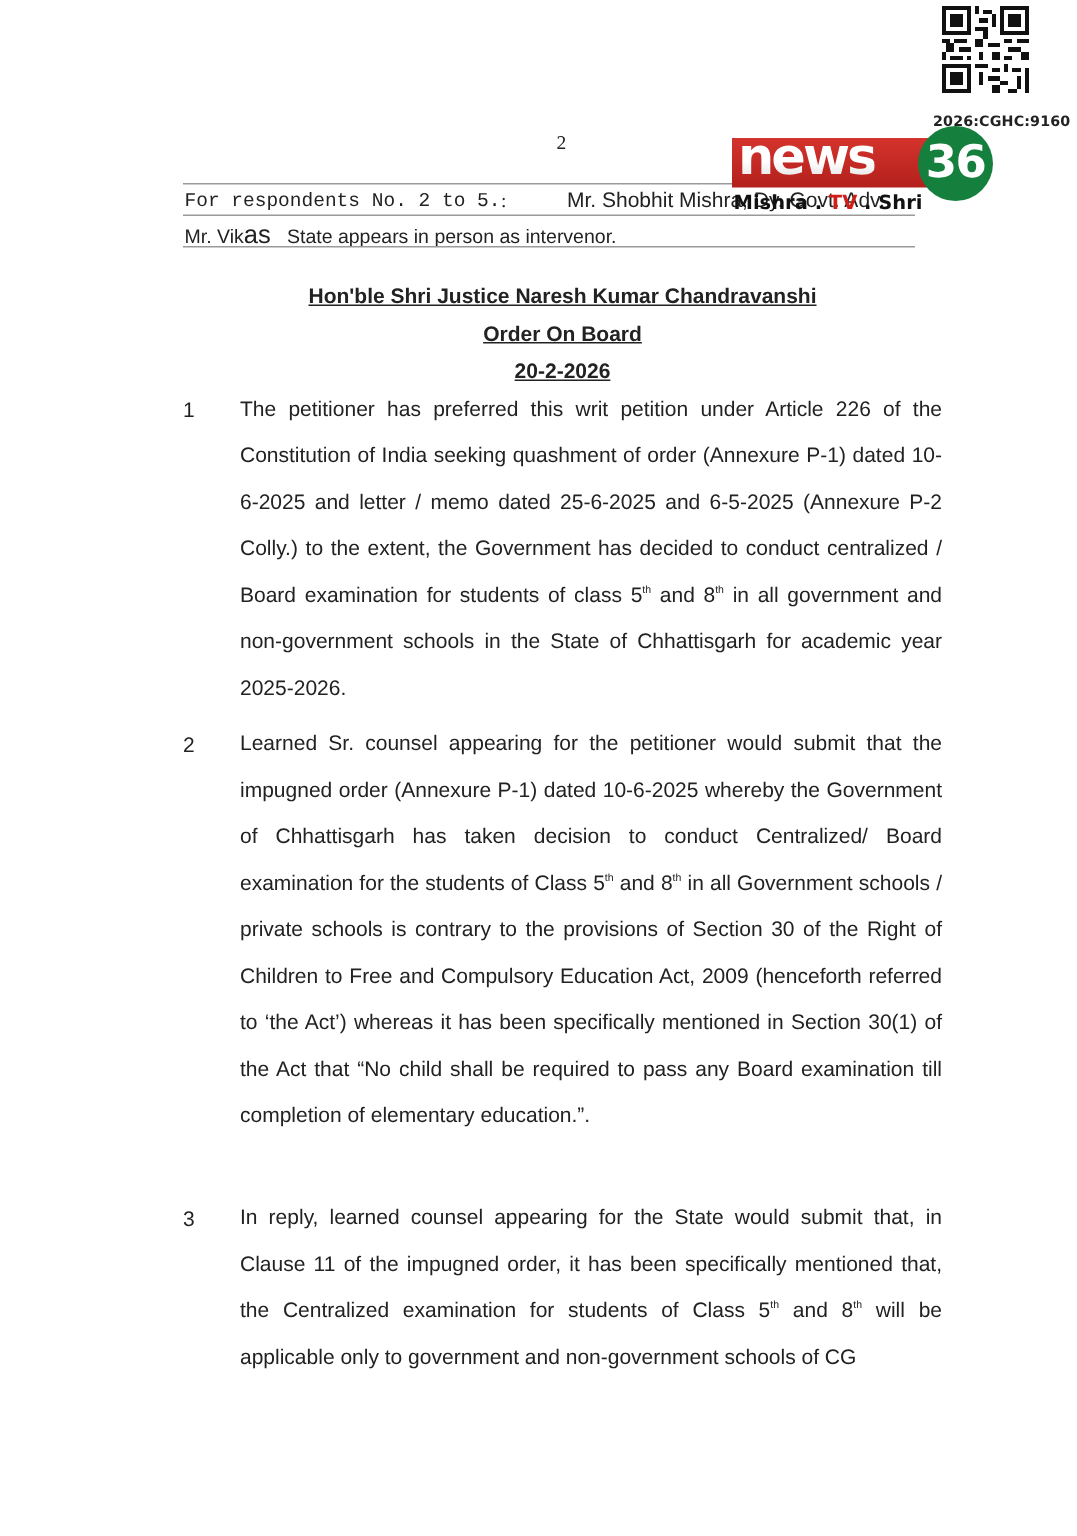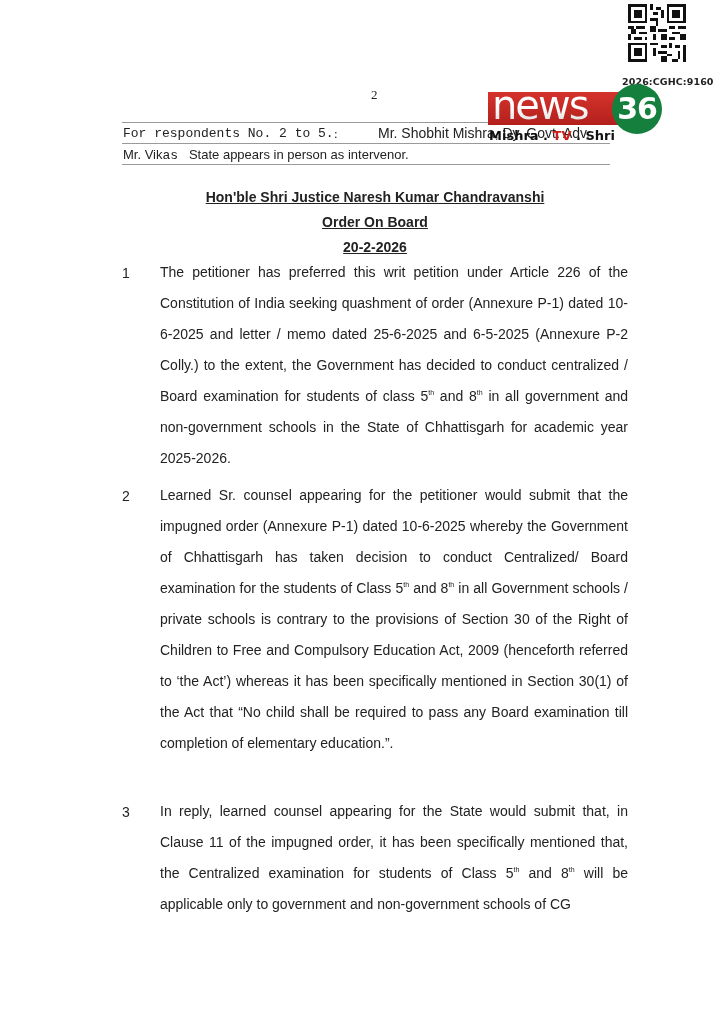--- a/index.html
+++ b/index.html
@@ -77,22 +77,22 @@
     }
     .intervenor-line {
       position: absolute;
       left: 123px;
       top: 147px;
       font-size: 13px;
       color: #222;
       white-space: nowrap;
     }
     .intervenor-line .name-part {
-      font-family: Liberation Mono, monospace;
-      font-size: 13px;
+      font-family: Liberation Sans, sans-serif;
+      font-size: 17px;
     }
     
     .logo {
       position: absolute;
       left: 488px;
       top: 84px;
       width: 178px;
       height: 60px;
     }
     .logo-band {
@@ -101,22 +101,22 @@
       top: 8px;
       width: 140px;
       height: 33px;
       background: linear-gradient(180deg, #d5332d 0%, #b3201c 100%);
     }
     .logo-word {
       position: absolute;
       left: 4px;
       top: 1px;
       font-family: "DejaVu Sans", sans-serif;
-      font-weight: normal;
-      font-size: 40px;
+      font-weight: bold;
+      font-size: 34px;
       line-height: 40px;
       letter-spacing: -2px;
       color: #ffffff;
       background: linear-gradient(180deg, #ffffff 0%, #ffffff 55%, #d9d9d9 100%);
       -webkit-background-clip: text;
       background-clip: text;
       -webkit-text-fill-color: transparent;
     }
     .logo-circle {
       position: absolute;

